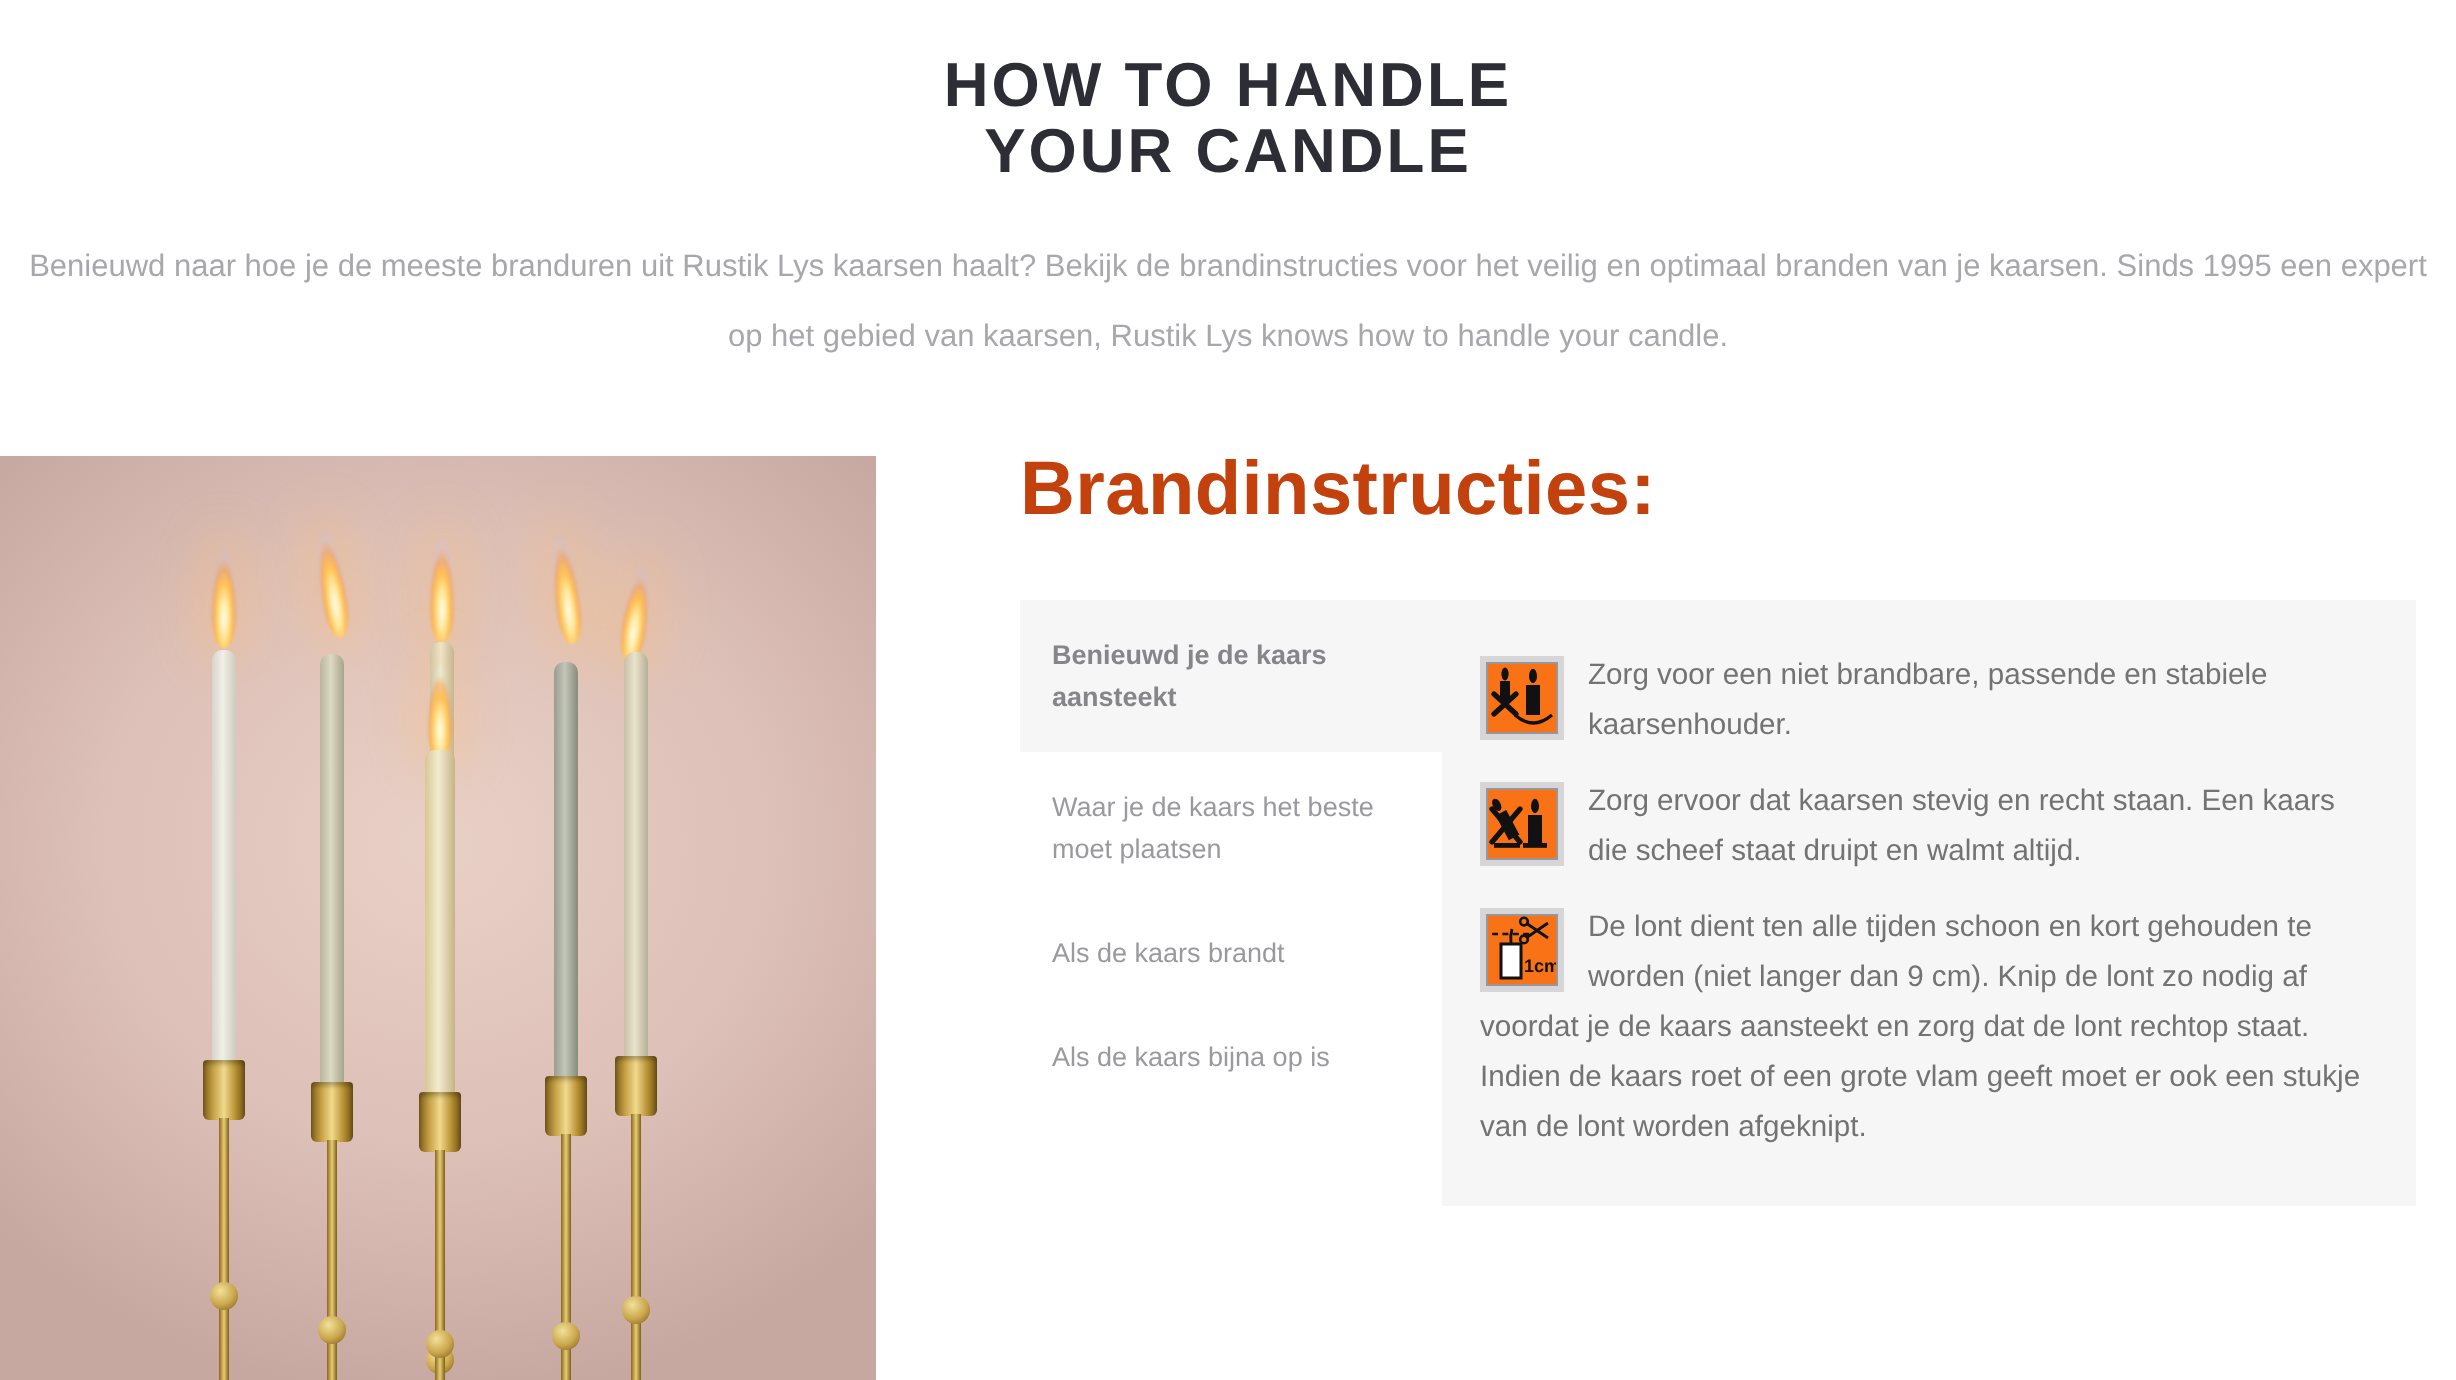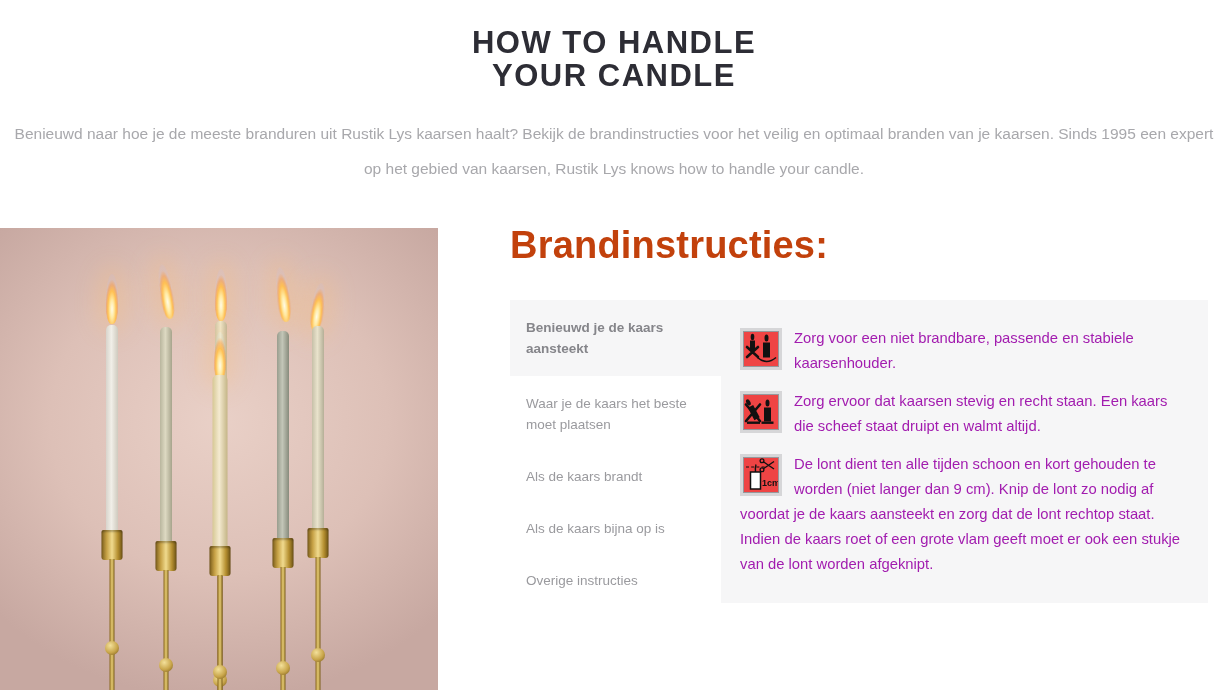--- a/index.html
+++ b/index.html
@@ -44,25 +44,25 @@
 
   .tabs { width:211px; flex:none; }
   .tab { font-size:13.5px; line-height:21px; color:#9a9a9e; padding:14px 24px 14px 16px;
          cursor:pointer; }
   .tab.active { background:#f6f6f7; font-weight:700; color:#85858a; padding-top:17px; padding-bottom:17px; }
   .tab + .tab { margin-top:3px; }
 
   .panel { flex:1; background:#f6f6f7; min-height:277px; padding:26px 20px 26px 19px; }
   .row { clear:left; }
   .row + .row { margin-top:13px; }
-  .iconbox { float:left; width:42px; height:42px; background:#ef4444;
+  .iconbox { float:left; width:42px; height:42px; background:#f97316;
              border:3px solid #d6d6d8; box-shadow:inset 0 0 0 1px #97979b;
              margin:2px 12px 6px 0; display:flex; align-items:center; justify-content:center; }
   .iconbox svg { display:block; }
-  .row p { font-size:14.8px; line-height:25px; color:#a21caf; }
+  .row p { font-size:14.8px; line-height:25px; color:#737373; }
 </style>
 </head>
 <body>
 
 <div class="stage">
 
   <div class="hdr">
     <div class="t">HOW TO HANDLE</div>
     <div class="t">YOUR CANDLE</div>
   </div>
@@ -116,21 +116,20 @@
 
   <div class="right">
     <h2>Brandinstructies:</h2>
 
     <div class="tabwrap">
       <div class="tabs">
         <div class="tab active">Benieuwd je de kaars aansteekt</div>
         <div class="tab">Waar je de kaars het beste moet plaatsen</div>
         <div class="tab">Als de kaars brandt</div>
         <div class="tab">Als de kaars bijna op is</div>
-        <div class="tab">Overige instructies</div>
       </div>
 
       <div class="panel">
 
         <div class="row">
           <span class="iconbox">
             <svg width="34" height="34" viewBox="0 0 34 34">
               <ellipse cx="8.5" cy="5" rx="1.8" ry="3.2" fill="#111"></ellipse>
               <rect x="6" y="8.5" width="5" height="10" fill="#111"></rect>
               <path d="M3 15 L14 25 M14 15 L3 25" stroke="#111" stroke-width="2.6" stroke-linecap="round"></path>

